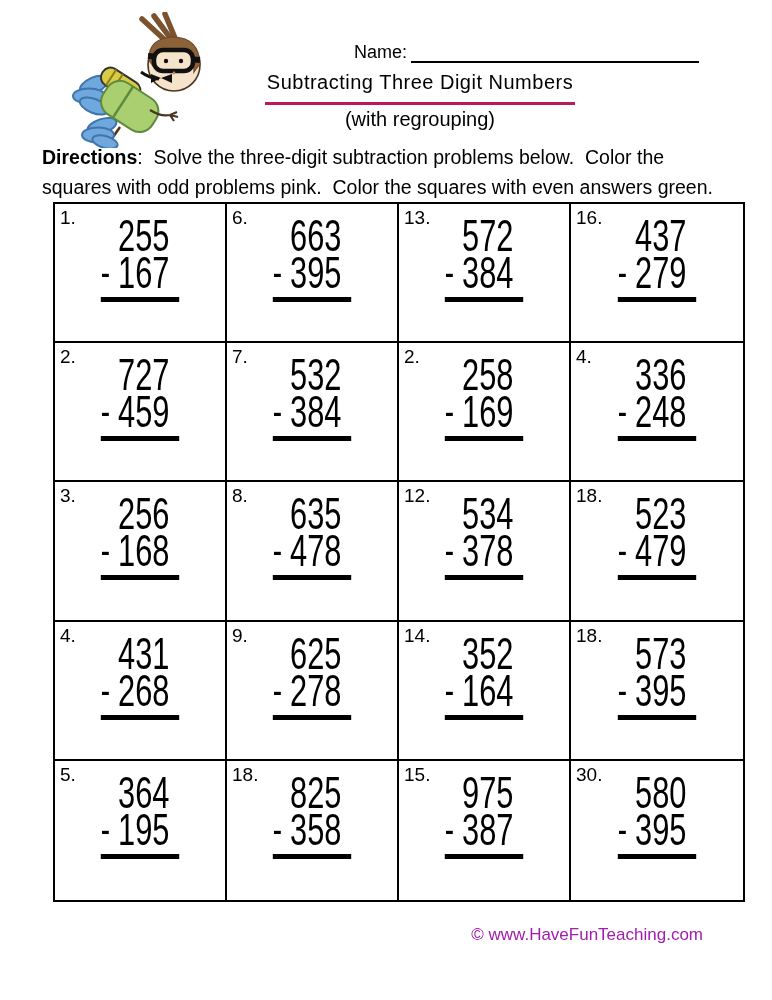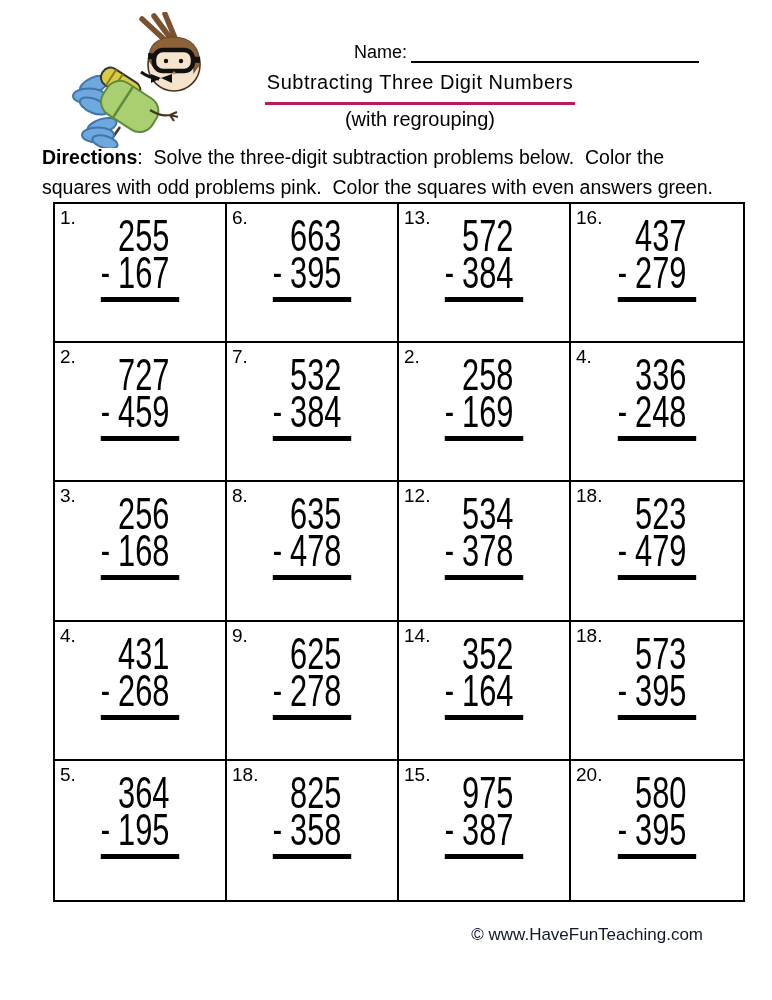--- a/index.html
+++ b/index.html
@@ -25,21 +25,21 @@
   .cell:nth-child(n+17) { border-bottom:none; }
   .plabel { position:absolute; top:3px; left:5px; font-size:19px; }
   .prob { width:112px; margin:13px auto 0 auto; font-size:44px; line-height:37px;
           transform:scaleX(0.70); transform-origin:50% 0; }
   .minuend { text-align:right; padding-right:14px; }
   .subrow { display:flex; justify-content:space-between; align-items:center; padding-right:14px; }
   .minus { font-size:40px; }
   .ansline { height:0; border-top:5px solid #000; margin-top:6px; }
 
   
-  .footer { position:absolute; top:925px; right:69px; font-size:17px; color:#0f172a; }
+  .footer { position:absolute; top:925px; right:69px; font-size:17px; color:#a21caf; }
 </style>
 </head>
 <body>
 
 <div class="page">
 
   <svg class="diver" viewBox="0 0 178 136" aria-hidden="true">
 
     <g>
       <path d="M50,86 L40,84" stroke="#4a3320" stroke-width="2.5" fill="none"></path>
@@ -329,21 +329,21 @@
         <div class="minuend">975</div>
         <div class="subrow">
             <span class="minus">-</span>
             <span>387</span>
           </div>
         <div class="ansline"></div>
       </div>
     </div>
 
     <div class="cell">
-      <span class="plabel">20.</span>
+      <span class="plabel">30.</span>
       <div class="prob">
         <div class="minuend">580</div>
         <div class="subrow">
             <span class="minus">-</span>
             <span>395</span>
           </div>
         <div class="ansline"></div>
       </div>
     </div>
 

